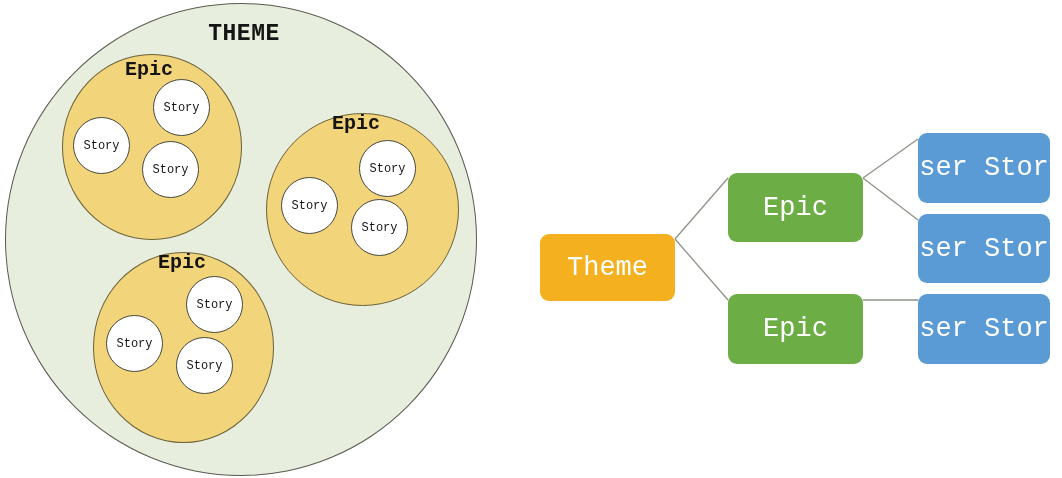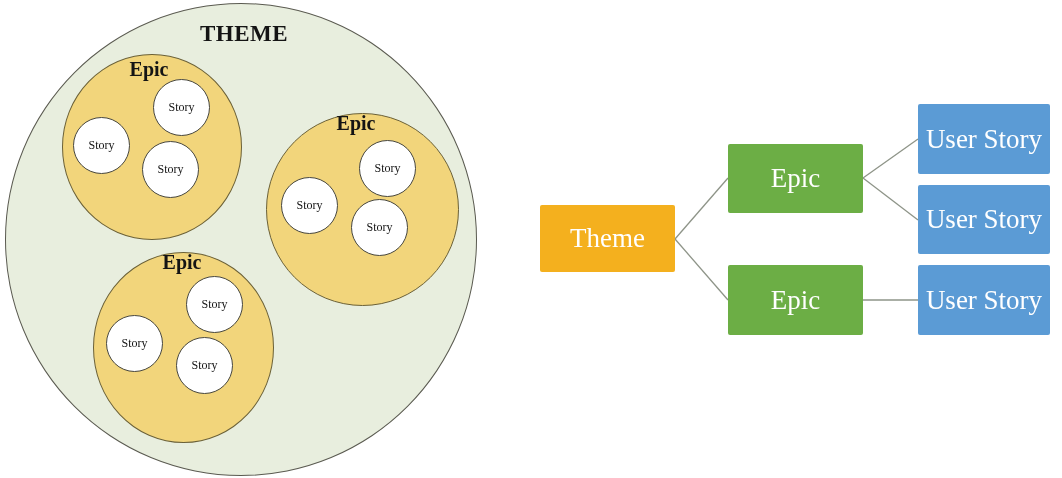--- a/index.html
+++ b/index.html
@@ -1,21 +1,21 @@
 <!DOCTYPE html>
 <html style="--venn-bg: #E8EEDE; --venn-border: #5A5A50; --epic-fill: #F2D57B; --epic-ring: #6B6138; --story-fill: #FFFFFF; --story-ring: #474740; --label-dark: #141414; --theme-gold: #F4B01E; --epic-green: #6CAE45; --story-blue: #5B9BD5; --connector: #8E9488;"><head>
 <meta charset="utf-8">
 <style>
   html, body { margin: 0; padding: 0; background: #ffffff; }
   .canvas {
     position: relative;
     width: 1062px;
     height: 478px;
     background: #ffffff;
-    font-family: Liberation Serif, serif;
+    font-family: Liberation Mono, monospace;
     overflow: hidden;
   }
 
   
   .theme-circle {
     position: absolute;
     left: 5px; top: 3px;
     width: 472px; height: 473px;
     border-radius: 50%;
     background: var(--venn-bg, #E8EEDE);
@@ -81,27 +81,28 @@
     position: absolute;
     left: 0; top: 0;
     width: 1062px; height: 478px;
   }
   .connectors line {
     stroke: var(--connector, #8E9488);
     stroke-width: 1.3;
   }
   .node {
     position: absolute;
-    border-radius: 2px;
+    border-radius: 9px;
     display: flex;
     align-items: center;
     justify-content: center;
     color: #ffffff;
     font-size: 27px;
     white-space: nowrap;
+    margin-top: 29px;
   }
   .node.theme-node { left: 540px; top: 205px; width: 135px; height: 67px; background: var(--theme-gold, #F4B01E); }
   .node.epic-node  { width: 135px; background: var(--epic-green, #6CAE45); }
   .node.epic-top    { left: 728px; top: 144px; height: 69px; }
   .node.epic-bottom { left: 728px; top: 265px; height: 70px; }
   .node.us-node    { width: 132px; background: var(--story-blue, #5B9BD5); }
   .node.us-1 { left: 918px; top: 104px; height: 70px; }
   .node.us-2 { left: 918px; top: 185px; height: 69px; }
   .node.us-3 { left: 918px; top: 265px; height: 70px; }
 </style>

